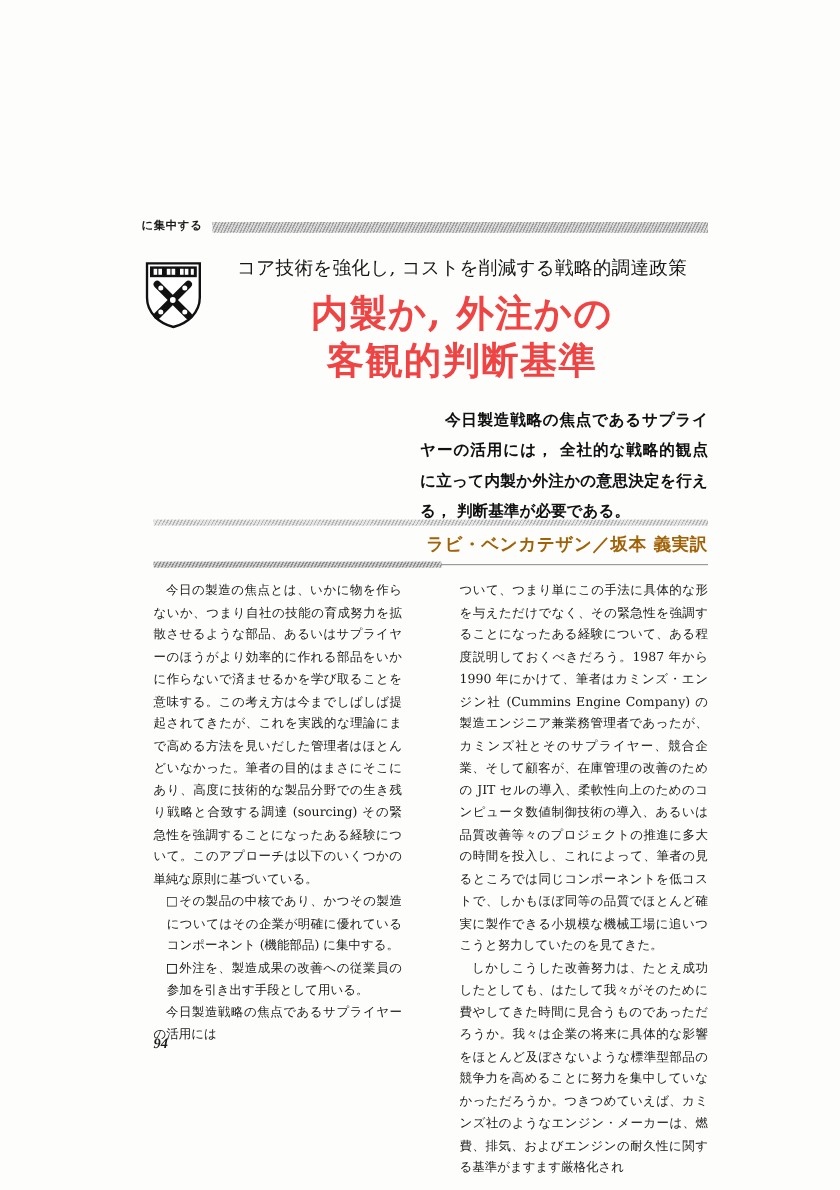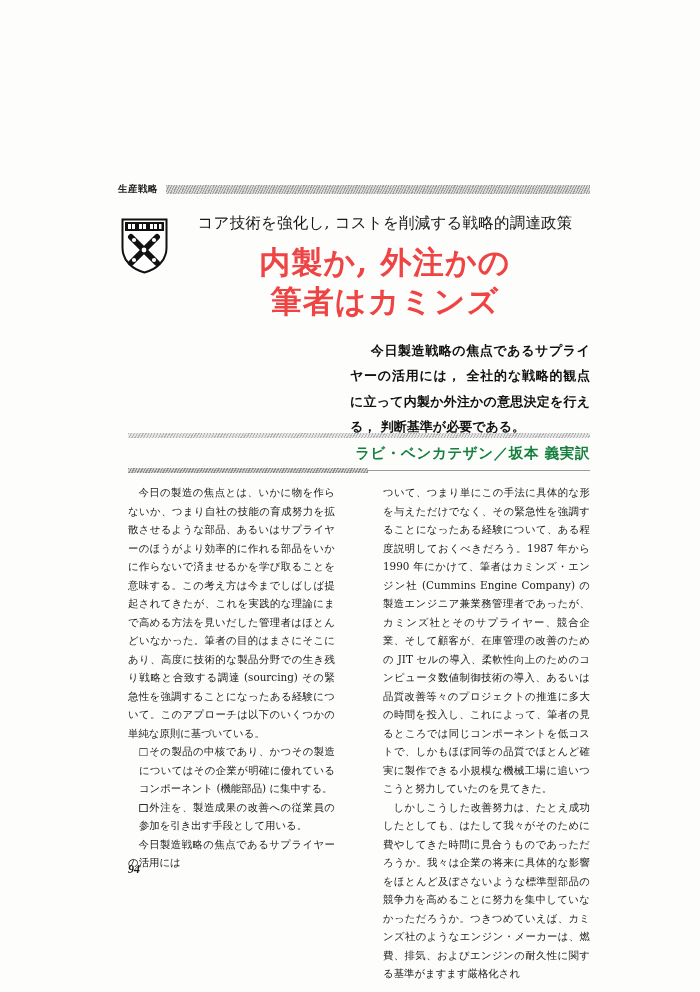--- a/index.html
+++ b/index.html
@@ -125,21 +125,21 @@
   .byline {
     position: absolute;
     left: 180px;
     top: 444px;
     width: 410px;
     text-align: right;
     font-family: "DejaVu Serif", "Liberation Serif", serif;
     font-size: 14.5px;
     font-weight: bold;
     letter-spacing: 0.6px;
-    color: #15803d;
+    color: #a16207;
     white-space: nowrap;
   }
 
   
   .rule-body-thick {
     position: absolute;
     left: 128px;
     top: 468px;
     width: 240px;
     height: 5px;
@@ -203,21 +203,21 @@
     font-weight: bold;
     color: #1a1a1a;
   }
 </style>
 </head>
 <body>
 
 <div class="page">
 
   <div class="kicker-row">
-    <div class="kicker-label">生産戦略</div>
+    <div class="kicker-label">に集中する</div>
     <div class="kicker-bar"></div>
   </div>
 
   <div class="emblem">
     <svg viewBox="0 0 47 56" xmlns="http://www.w3.org/2000/svg">
       <path d="M1.5 1.5 H45.5 V30 C45.5 43 35 51.5 23.5 54.5 C12 51.5 1.5 43 1.5 30 Z" fill="#ffffff" stroke="#111111" stroke-width="2"></path>
       <rect x="4" y="4" width="39" height="9" fill="#111111"></rect>
       <g fill="#ffffff">
         <rect x="7" y="6" width="3" height="5"></rect>
         <rect x="11" y="6" width="3" height="5"></rect>
@@ -238,21 +238,21 @@
         <circle cx="33" cy="42" r="2.1"></circle>
         <circle cx="23" cy="32" r="2.4"></circle>
       </g>
     </svg>
   </div>
 
   <div class="head-block">
     <p class="overline">コア技術を強化し, コストを削減する戦略的調達政策</p>
     <h1 class="headline">
       <span>内製か, 外注かの</span>
-      <span>筆者はカミンズ</span>
+      <span>客観的判断基準</span>
     </h1>
   </div>
 
   <div class="abstract">今日製造戦略の焦点であるサプライヤーの活用には， 全社的な戦略的観点に立って内製か外注かの意思決定を行える， 判断基準が必要である。</div>
 
   <div class="rule-byline-top"></div>
 
   <div class="byline">ラビ・ベンカテザン／坂本 義実訳</div>
 
   <div class="rule-body-thin"></div>

